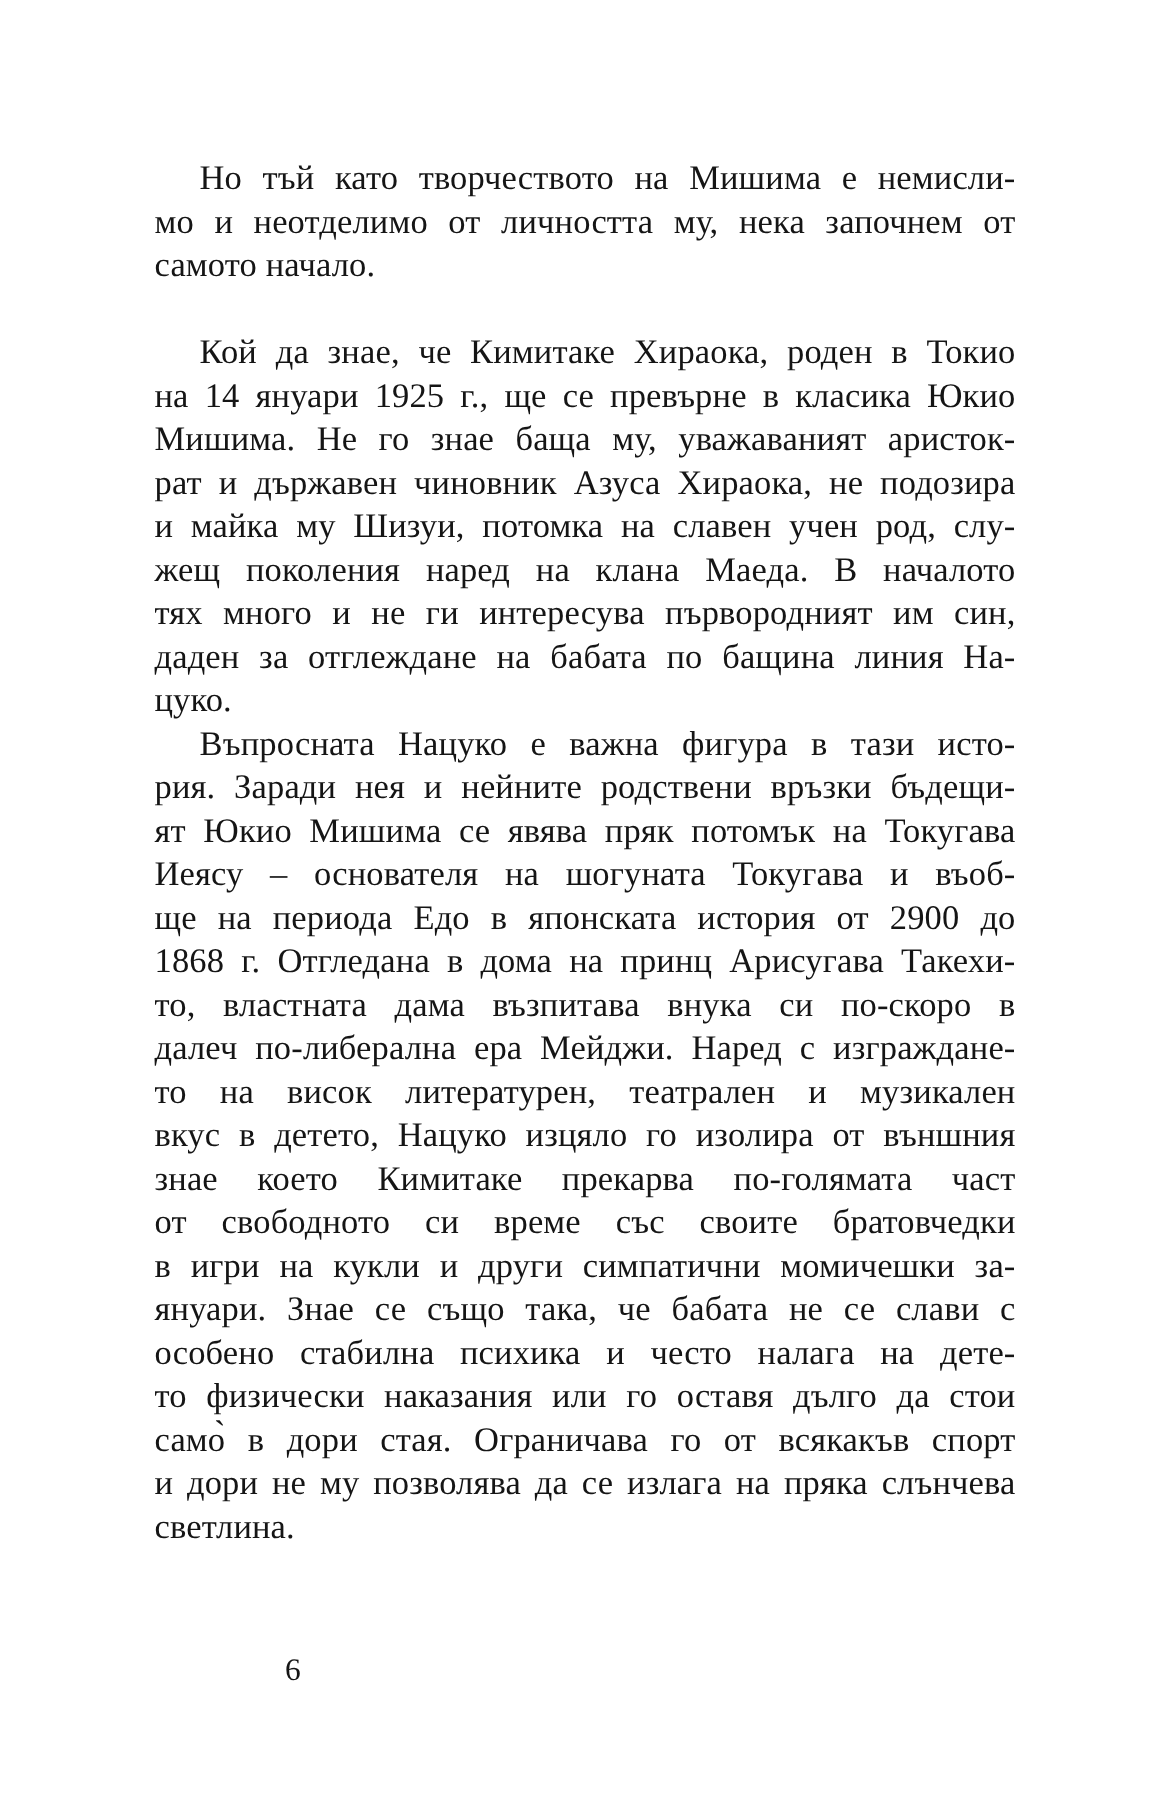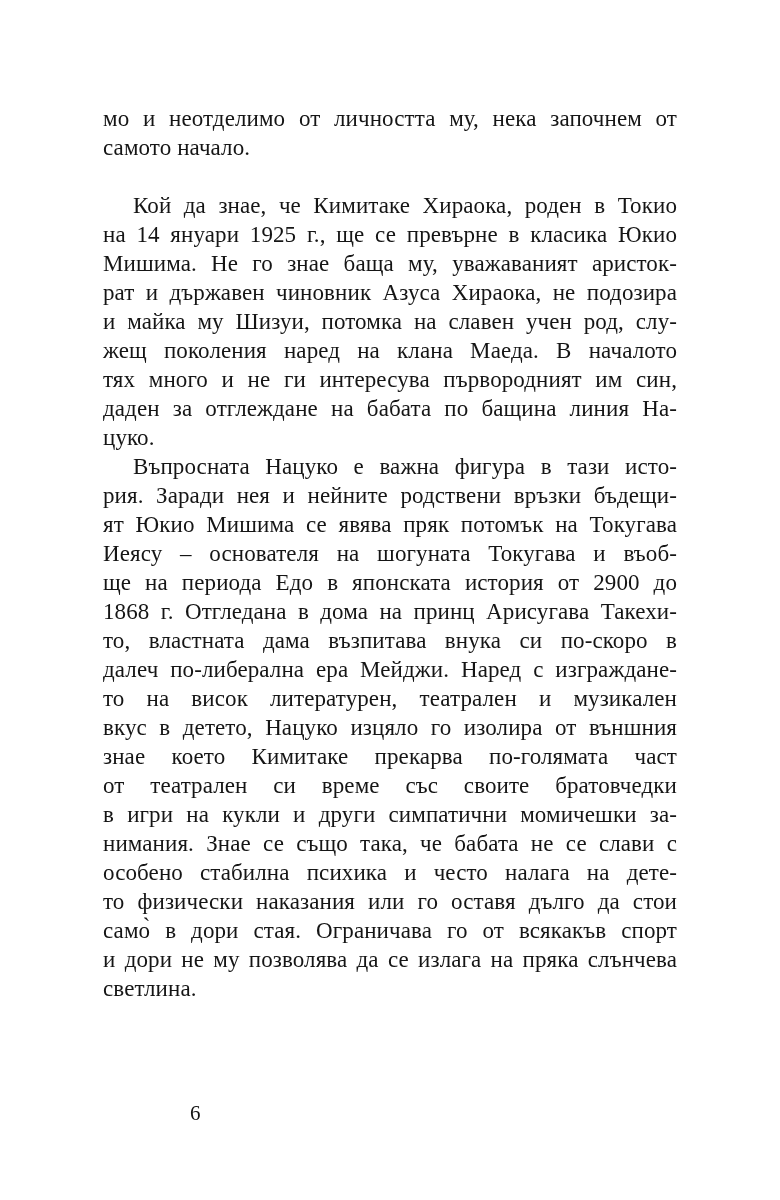--- a/index.html
+++ b/index.html
@@ -45,20 +45,21 @@
     color: #151515;
   }
 </style>
 </head>
 <body>
 
 <div class="book-page">
   <div class="textblock">
 
     <div class="para">
+      <div class="line indent">Но тъй като творчеството на Мишима е немисли-</div>
       <div class="line">мо и неотделимо от личността му, нека започнем от</div>
       <div class="line lastline">самото начало.</div>
     </div>
 
     <div class="para-gap"></div>
 
     <div class="para">
       <div class="line indent">Кой да знае, че Кимитаке Хираока, роден в Токио</div>
       <div class="line">на 14 януари 1925 г., ще се превърне в класика Юкио</div>
       <div class="line">Мишима. Не го знае баща му, уважаваният аристок-</div>
@@ -75,23 +76,23 @@
       <div class="line">рия. Заради нея и нейните родствени връзки бъдещи-</div>
       <div class="line">ят Юкио Мишима се явява пряк потомък на Токугава</div>
       <div class="line">Иеясу – основателя на шогуната Токугава и въоб-</div>
       <div class="line">ще на периода Едо в японската история от 2900 до</div>
       <div class="line">1868 г. Отгледана в дома на принц Арисугава Такехи-</div>
       <div class="line">то, властната дама възпитава внука си по-скоро в</div>
       <div class="line">далеч по-либерална ера Мейджи. Наред с изграждане-</div>
       <div class="line">то на висок литературен, театрален и музикален</div>
       <div class="line">вкус в детето, Нацуко изцяло го изолира от външния</div>
       <div class="line">знае което Кимитаке прекарва по-голямата част</div>
-      <div class="line">от театрален си време със своите братовчедки</div>
+      <div class="line">от свободното си време със своите братовчедки</div>
       <div class="line">в игри на кукли и други симпатични момичешки за-</div>
-      <div class="line">нимания. Знае се също така, че бабата не се слави с</div>
+      <div class="line">януари. Знае се също така, че бабата не се слави с</div>
       <div class="line">особено стабилна психика и често налага на дете-</div>
       <div class="line">то физически наказания или го оставя дълго да стои</div>
       <div class="line">само̀ в дори стая. Ограничава го от всякакъв спорт</div>
       <div class="line">и дори не му позволява да се излага на пряка слънчева</div>
       <div class="line lastline">светлина.</div>
     </div>
 
   </div>
 
   <div class="page-number">6</div>

